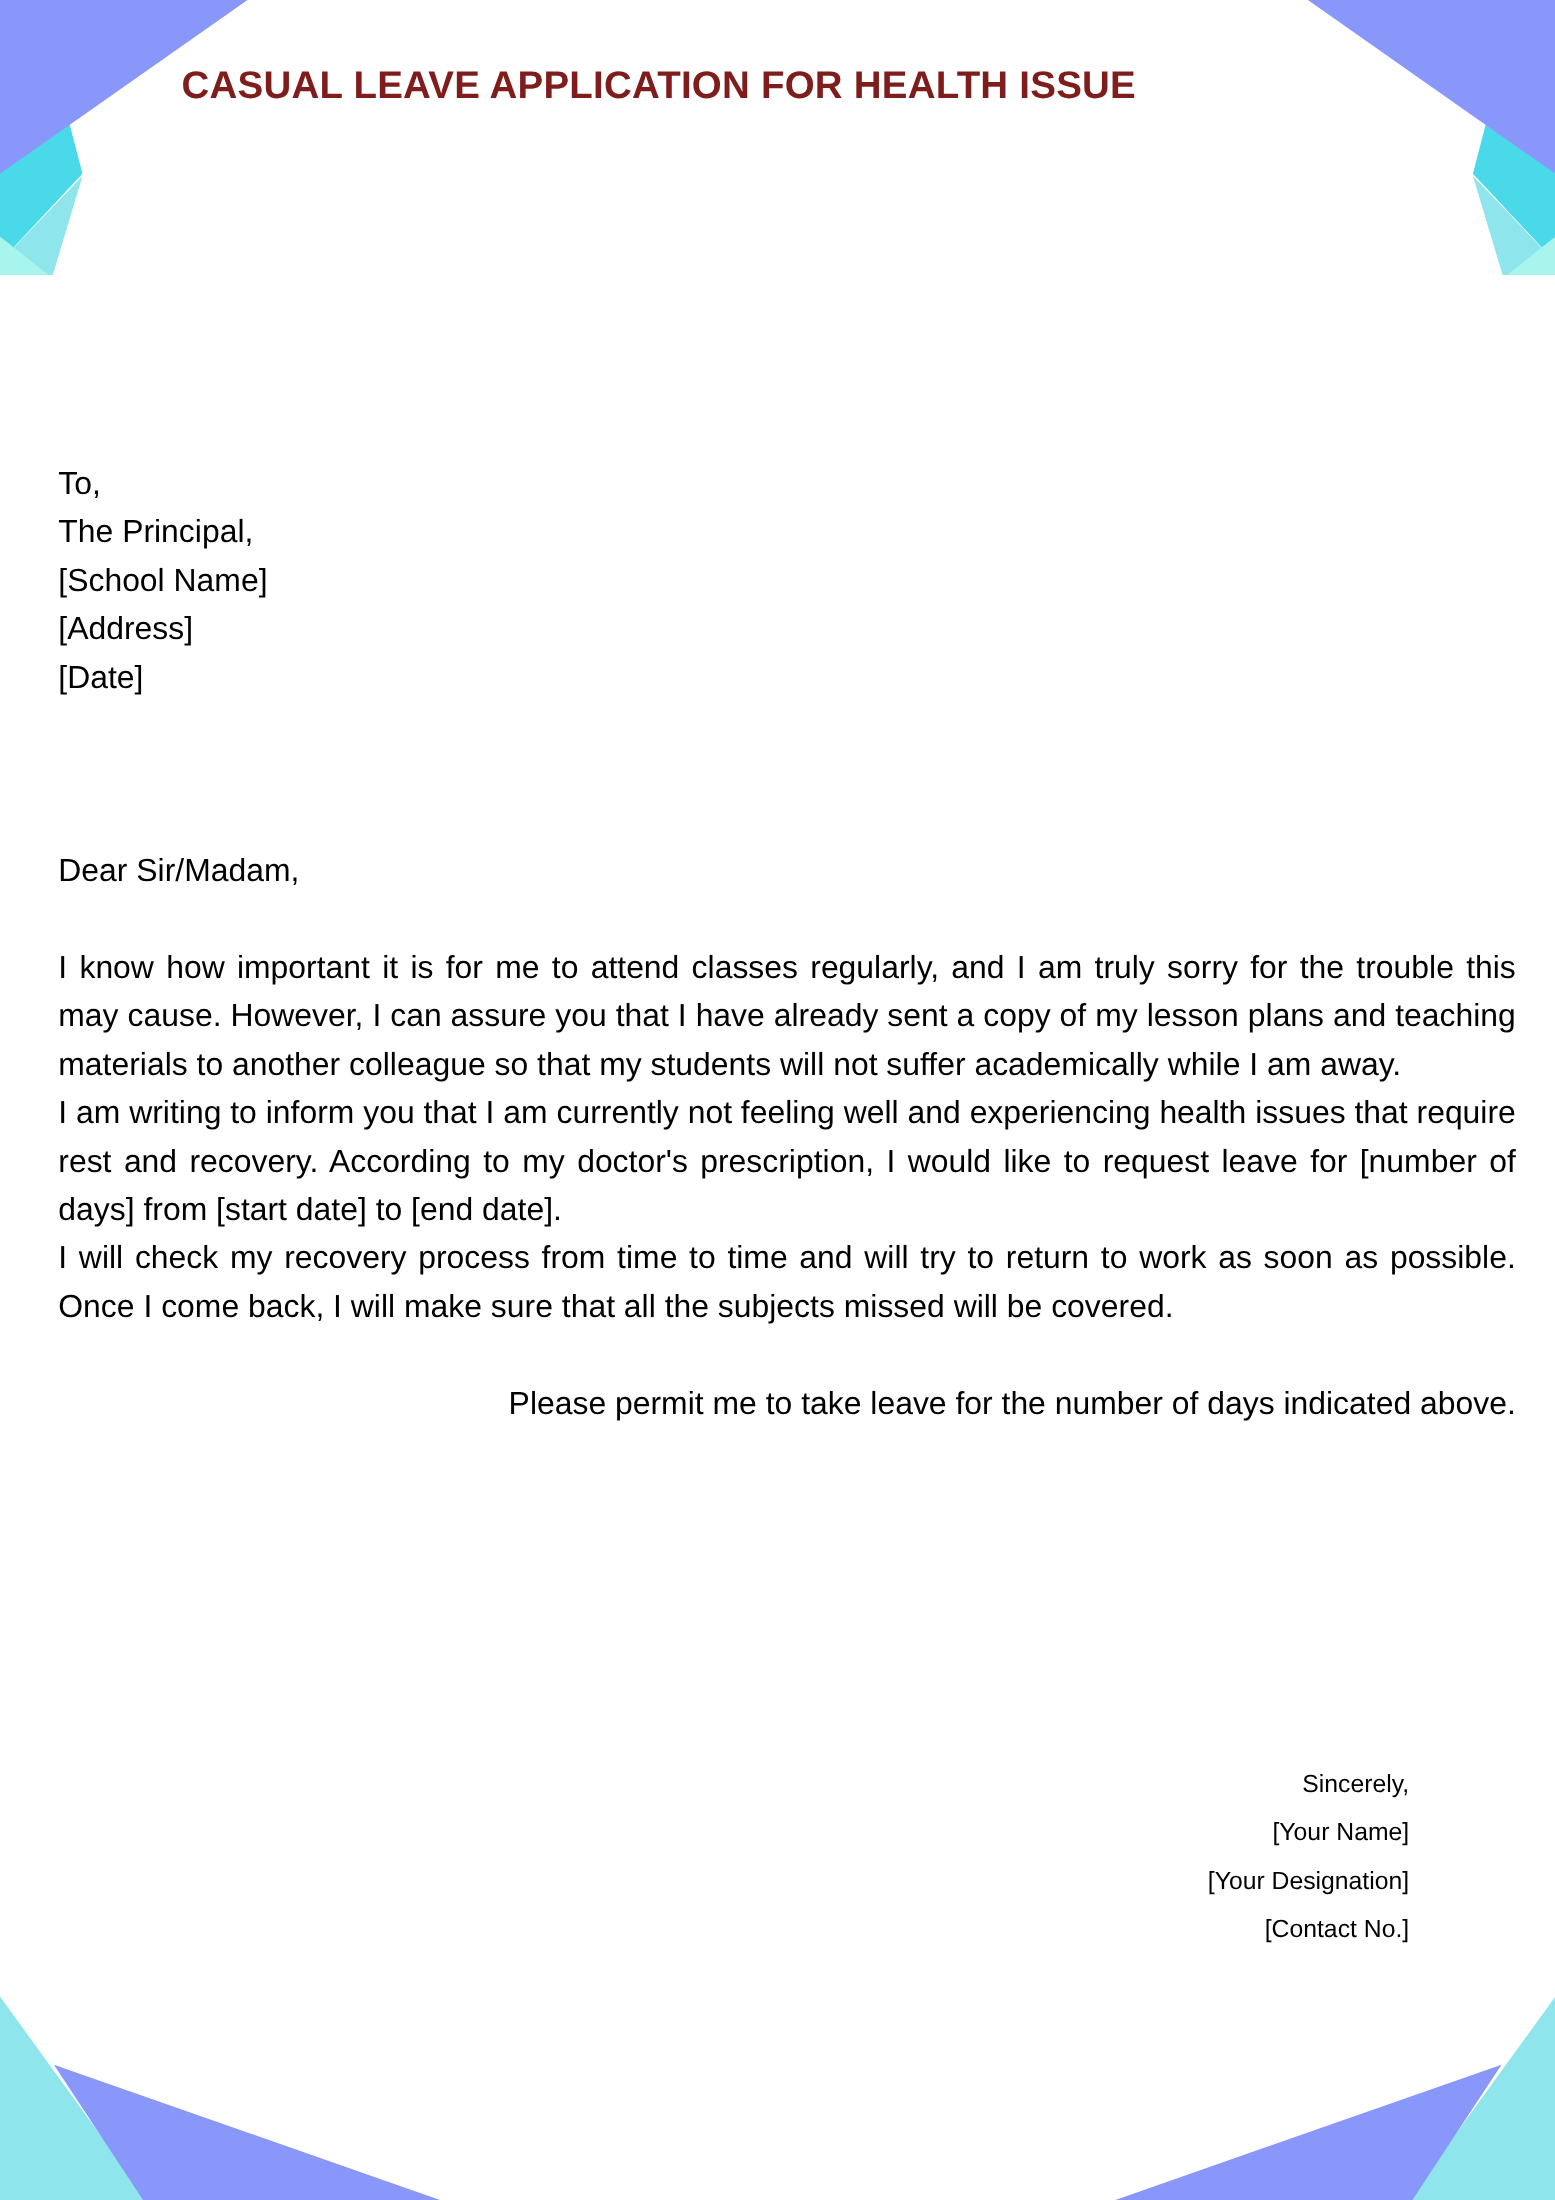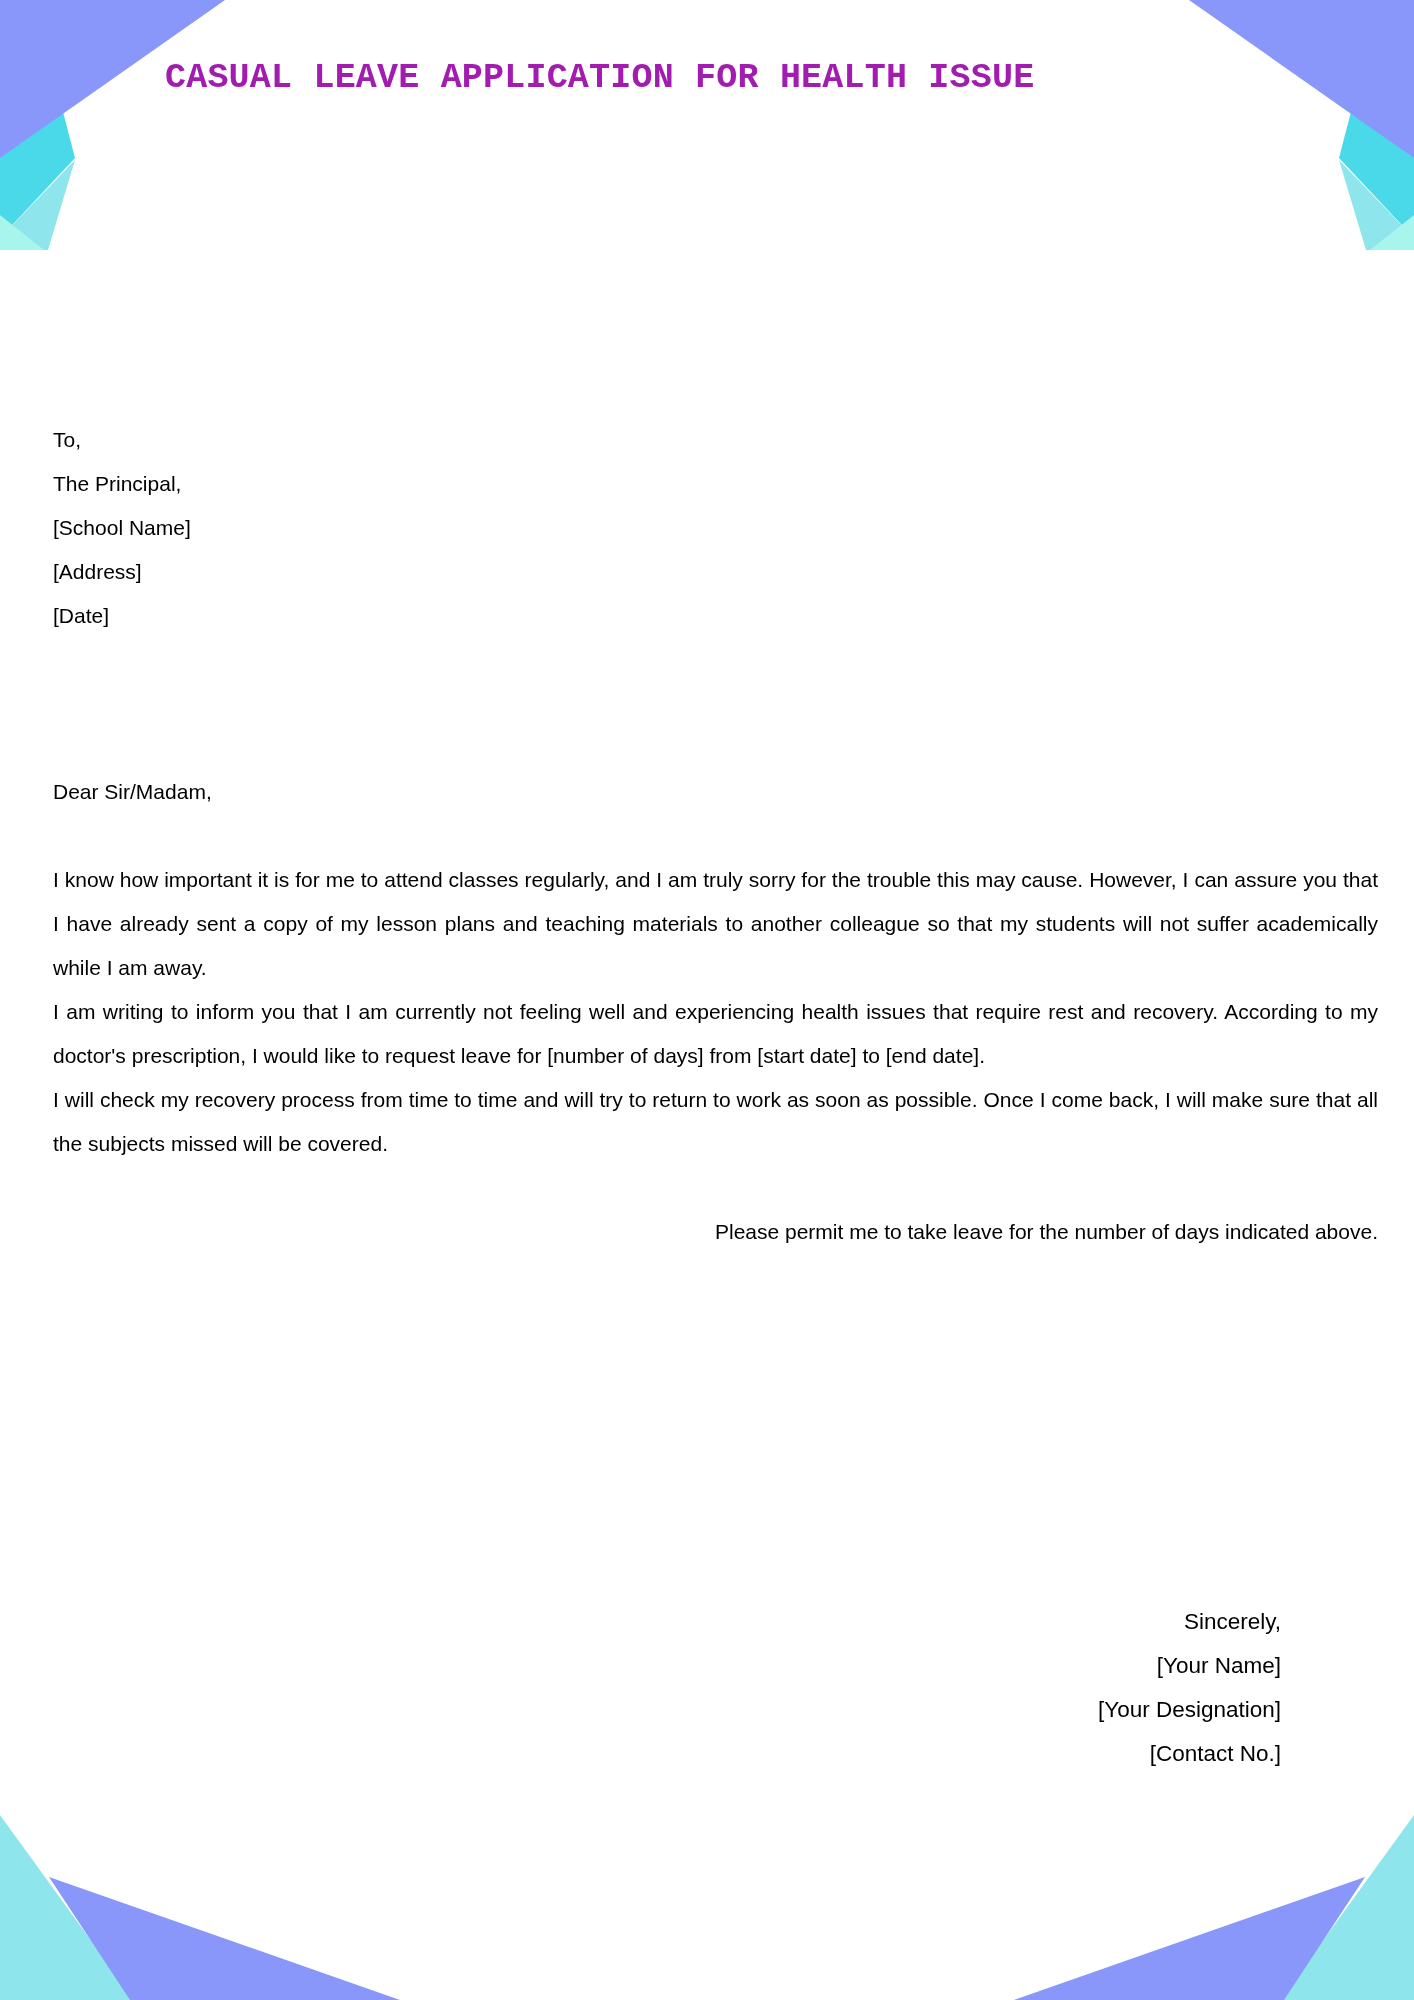--- a/index.html
+++ b/index.html
@@ -115,32 +115,31 @@
   }
 
   
   .doc-title {
     position: absolute;
     top: 58px;
     left: 165px;
     font-size: 35px;
     font-weight: bold;
     letter-spacing: 0.2px;
-    color: #a21caf;
+    color: #7f1d1d;
     white-space: nowrap;
-    font-family: Liberation Mono, monospace;
   }
 
   .content {
     position: absolute;
     left: 53px;
     top: 418px;
     width: 1325px;
     color: #000000;
-    font-size: 21px;
+    font-size: 29px;
     line-height: 44px;
   }
 
   .addr-line,
   .subject-line,
   .salutation-line,
   .closing-line,
   .thanks-line {
     white-space: pre;
   }

